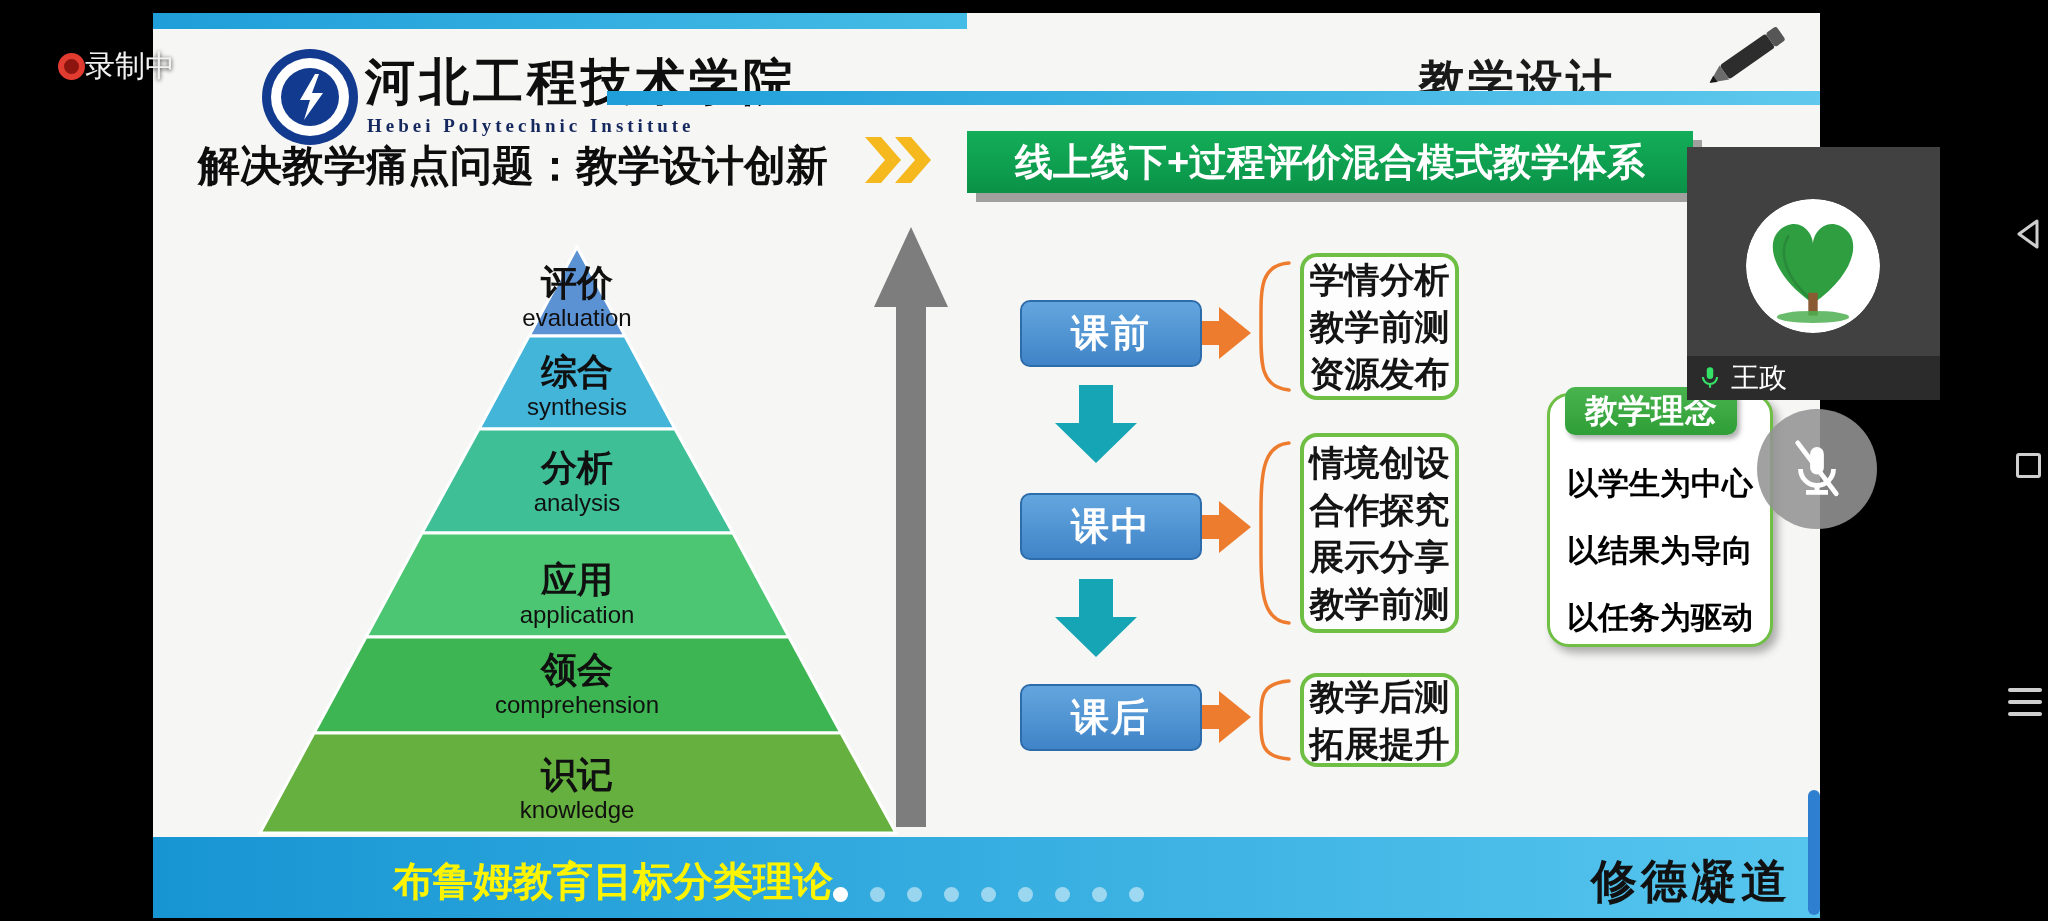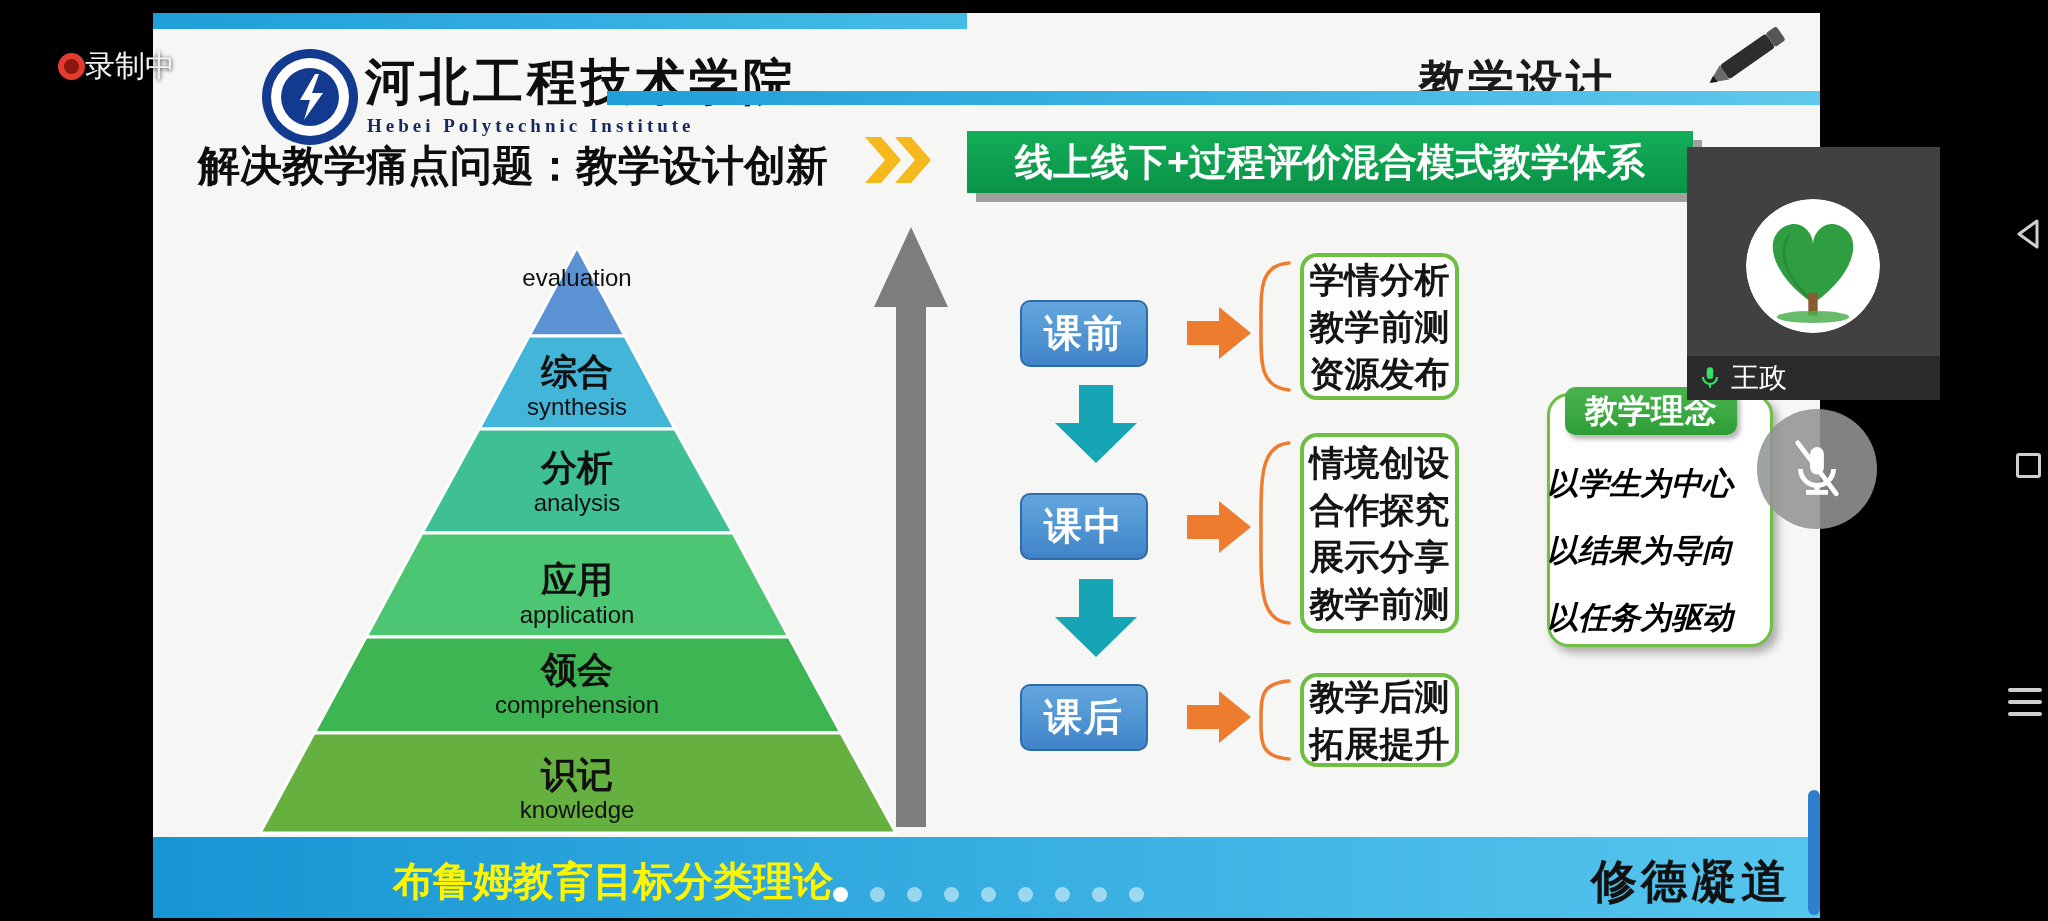--- a/index.html
+++ b/index.html
@@ -34,40 +34,40 @@
                        background:linear-gradient(180deg,#13ae59,#0a9247);
                        box-shadow:9px 9px 0 rgba(0,0,0,.35);
                        color:#fff; font-size:38px; font-weight:bold; }
 
   .gfx { left:0; top:0; width:1667px; height:905px; }
 
   .pyr-label { left:224px; width:400px; text-align:center; color:#101010; }
   .pyr-zh { font-size:36px; font-weight:600; line-height:40px; }
   .pyr-en { font-size:24px; line-height:30px; }
 
-  .stage { left:867px; width:128px; height:67px; border-radius:10px;
+  .stage { left:867px; width:182px; height:67px; border-radius:10px;
            background:linear-gradient(180deg,#63a6de,#4084c8); border:2px solid #2d6cab;
            display:flex; align-items:center; justify-content:center;
            color:#fff; font-size:38px; font-weight:bold; letter-spacing:2px; }
 
   .outcome { left:1147px; width:159px; background:#fdfdfd; border:4px solid #6ebf44;
              border-radius:17px; display:flex; flex-direction:column;
              align-items:center; justify-content:center;
              color:#141414; font-size:35px; font-weight:600; line-height:47px; }
 
   .phil-panel { left:1394px; top:380px; width:226px; height:254px; background:#fff;
                 border:3px solid #6ebf44; border-radius:22px;
                 box-shadow:5px 6px 9px rgba(0,0,0,.3); }
   .phil-head { left:1412px; top:374px; width:172px; height:48px; border-radius:10px;
                background:linear-gradient(180deg,#49b44e,#2f9e36);
                box-shadow:3px 4px 5px rgba(0,0,0,.3);
                display:flex; align-items:center; justify-content:center;
                color:#fff; font-size:33px; font-weight:bold; z-index:5; }
-  .phil-item { left:1394px; width:226px; color:#000;
-               font-size:31px; font-weight:600;font-style:italic; }
+  .phil-item { left:1394px; width:226px; text-align:center; color:#000;
+               font-size:31px; font-weight:600; }
 
   .footer { left:0; top:824px; width:1667px; height:81px;
             background:linear-gradient(90deg,#1795d3,#56c6ee); }
   .footer-caption { left:240px; top:17px; font-size:40px; font-weight:bold; color:#fcf400; }
   .dots { left:680px; top:50px; display:flex; gap:22px; }
   .dot { width:15px; height:15px; border-radius:50%; background:rgba(255,255,255,.5); }
   .dot.active { background:#ffffff; }
   .footer-motto { left:1438px; top:14px; font-size:46px; font-weight:bold; color:#111;
                   font-family:"DejaVu Serif",serif; letter-spacing:4px; }
   .scroll-thumb { left:1655px; top:777px; width:12px; height:125px; background:#2e7fd0; border-radius:6px; }
@@ -151,20 +151,21 @@
       <polygon fill="#ee7c2f" points="1034,308 1066,308 1066,294 1098,320 1066,346 1066,332 1034,332"></polygon>
       <polygon fill="#ee7c2f" points="1034,502 1066,502 1066,488 1098,514 1066,540 1066,526 1034,526"></polygon>
       <polygon fill="#ee7c2f" points="1034,692 1066,692 1066,678 1098,704 1066,730 1066,716 1034,716"></polygon>
 
       <path fill="none" stroke="#ee7c2f" stroke-width="3.5" stroke-linecap="round" d="M 1136 250 C 1106 252 1108 278 1108 313 C 1108 348 1106 374 1136 377"></path>
       <path fill="none" stroke="#ee7c2f" stroke-width="3.5" stroke-linecap="round" d="M 1136 430 C 1106 432 1108 470 1108 520 C 1108 570 1106 608 1136 610"></path>
       <path fill="none" stroke="#ee7c2f" stroke-width="3.5" stroke-linecap="round" d="M 1136 668 C 1106 670 1108 688 1108 707 C 1108 726 1106 744 1136 746"></path>
     </svg>
 
     <div class="abs pyr-label" style="top:250px">
+      <div class="pyr-zh">评价</div>
       <div class="pyr-en">evaluation</div>
     </div>
     <div class="abs pyr-label" style="top:339px">
       <div class="pyr-zh">综合</div>
       <div class="pyr-en">synthesis</div>
     </div>
     <div class="abs pyr-label" style="top:435px">
       <div class="pyr-zh">分析</div>
       <div class="pyr-en">analysis</div>
     </div>

